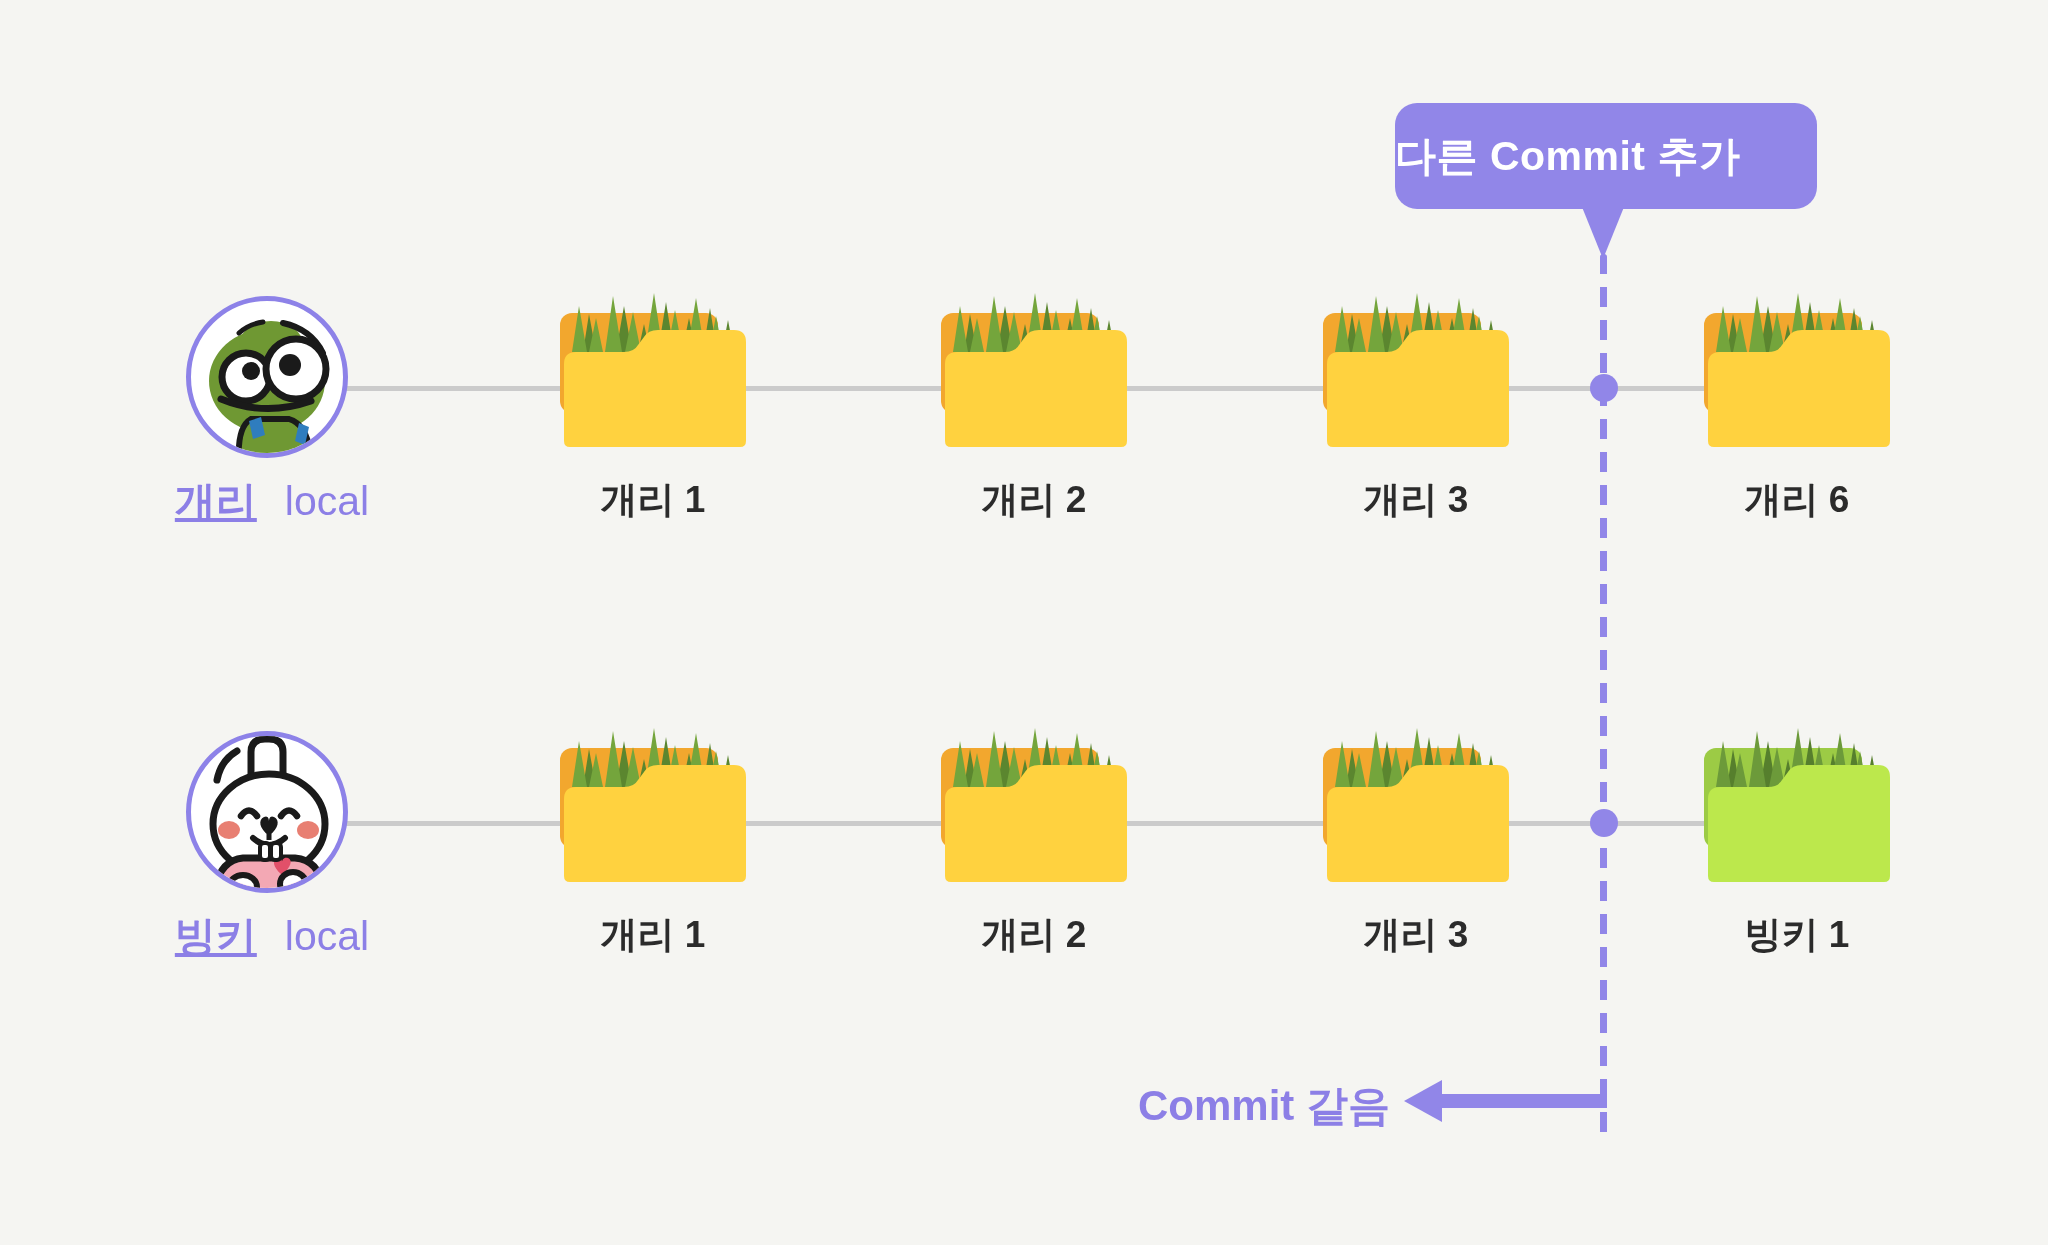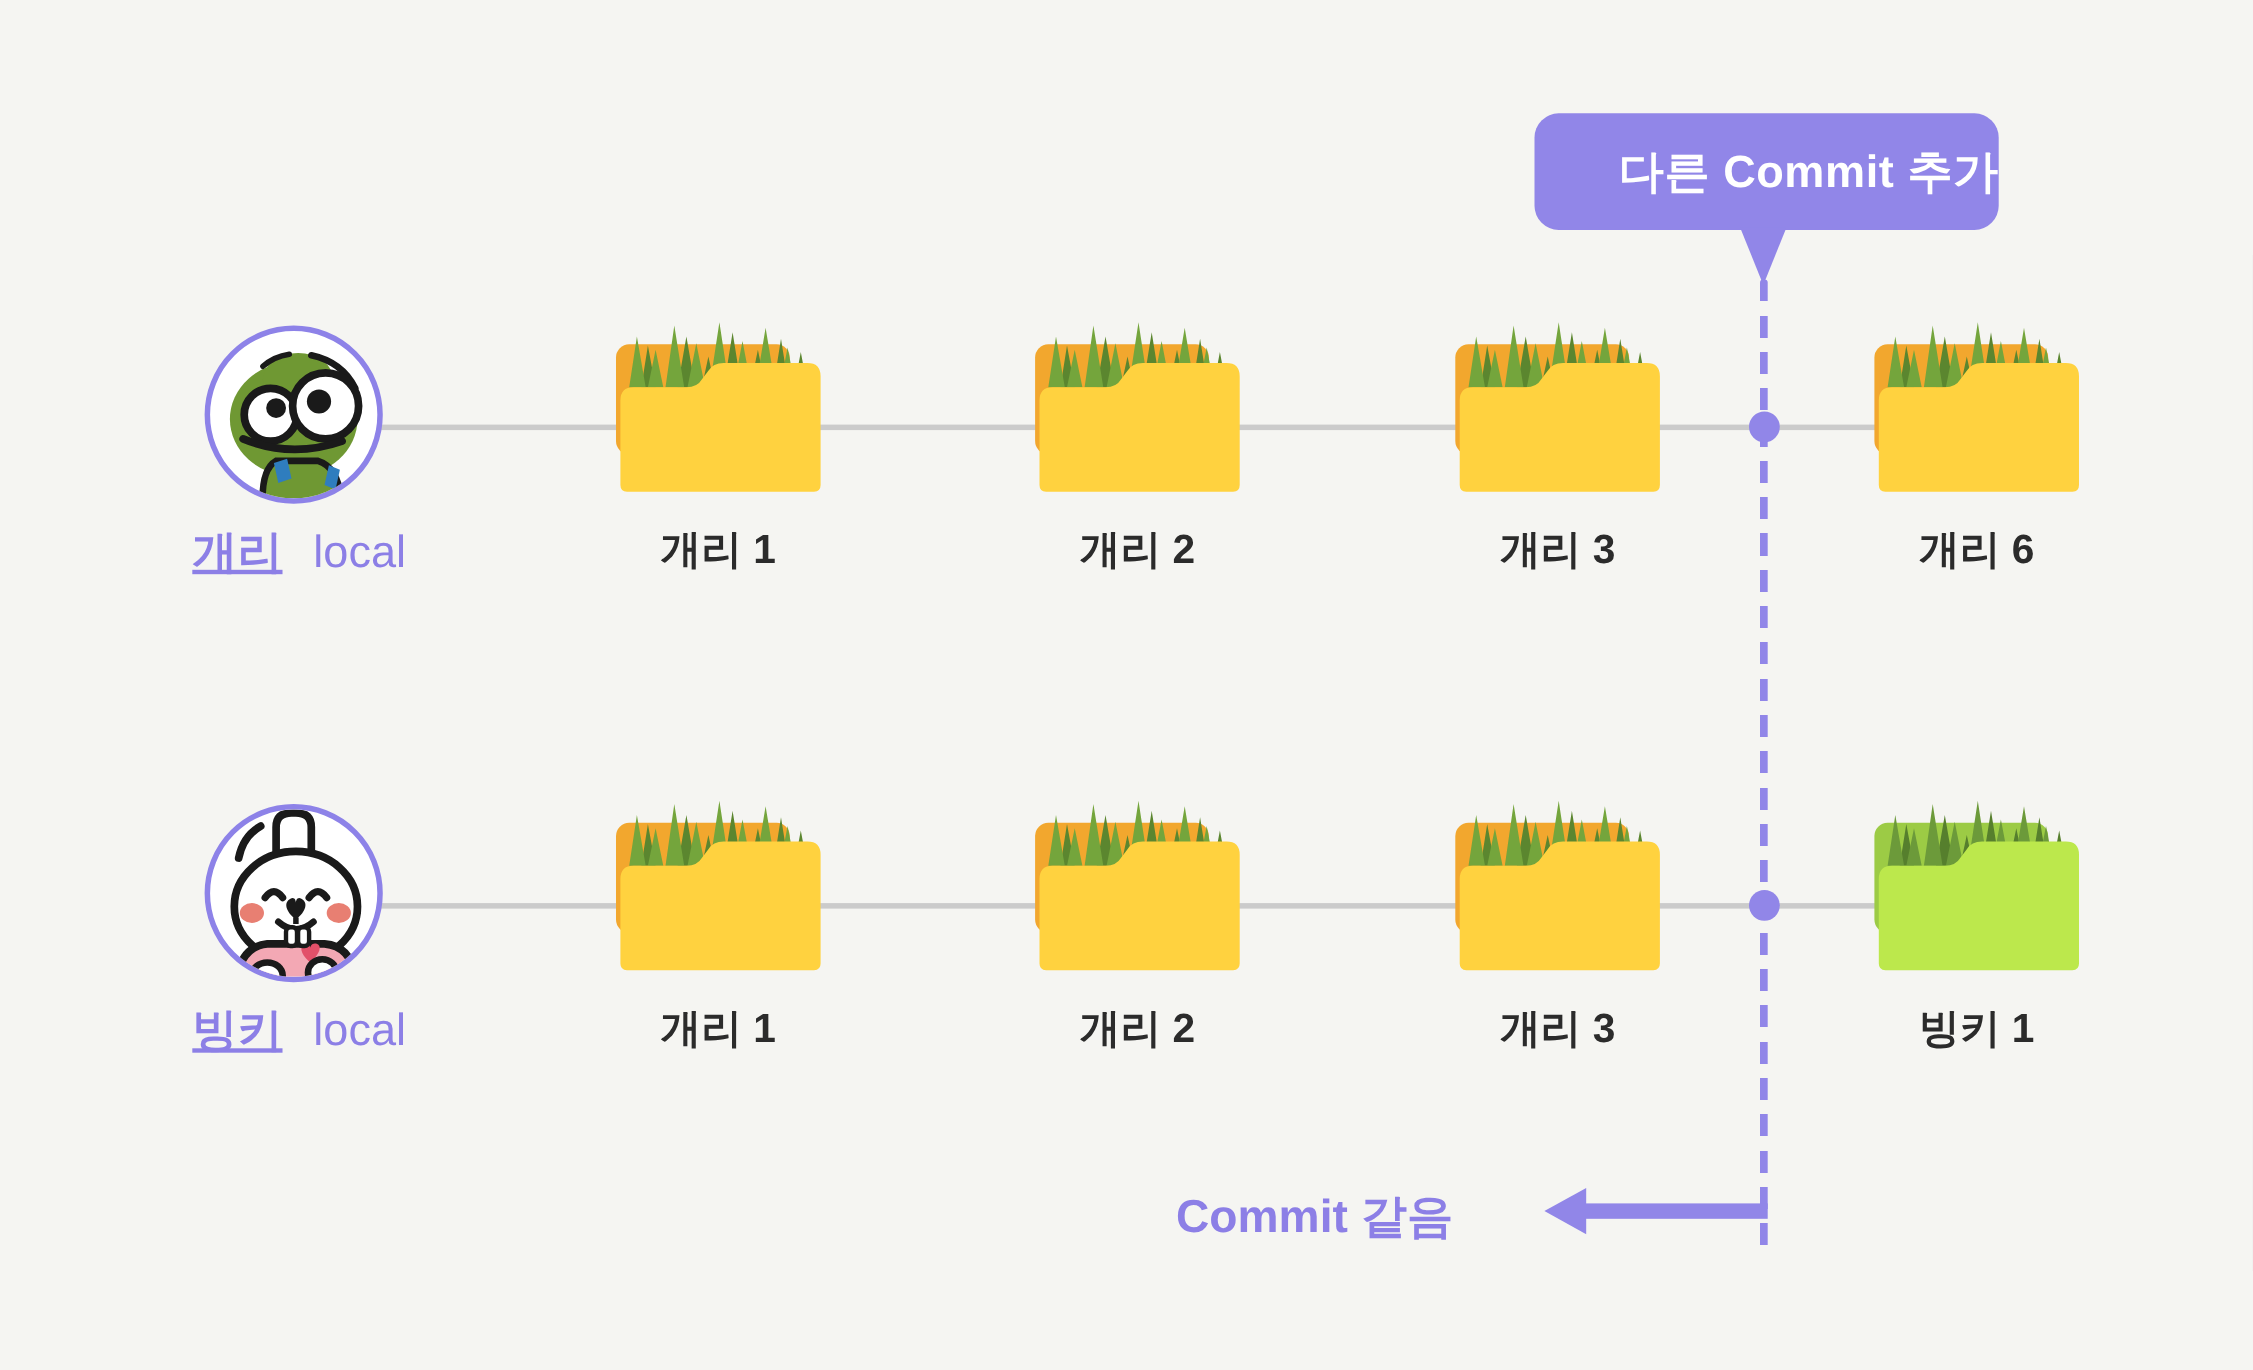--- a/index.html
+++ b/index.html
@@ -12,21 +12,21 @@
     width:2048px;height:1245px;
     background:#F5F5F2;
     overflow:hidden;
   }
   .abs{position:absolute;}
 
   
   .callout{
     left:1395px;top:103px;width:422px;height:106px;
     background:#9186E8;border-radius:22px;
-    display:flex;align-items:center;justify-content:flex-end;
+    display:flex;align-items:center;justify-content:flex-start;
   }
   .callout-label{
     color:#FFFFFF;font-size:41px;font-weight:bold;letter-spacing:.5px;
     white-space:nowrap;
   }
   .callout-tail{
     left:1582px;top:207px;width:0;height:0;
     border-left:21px solid transparent;
     border-right:21px solid transparent;
     border-top:52px solid #9186E8;
@@ -77,21 +77,21 @@
 
   .folder-label{
     width:190px;text-align:center;font-size:37px;font-weight:700;
     color:#2B2B2B;white-space:nowrap;line-height:40px;
   }
   .folder-label.r1{top:480px;}
   .folder-label.r2{top:915px;}
 
   
   .commit-same-label{
-    left:1000px;width:390px;top:1078px;text-align:center;
+    left:1000px;width:390px;top:1078px;text-align:right;
     font-size:42px;font-weight:bold;color:#8C7FE6;white-space:nowrap;
   }
   .arrow-head{
     left:1404px;top:1080px;width:0;height:0;
     border-top:21px solid transparent;
     border-bottom:21px solid transparent;
     border-right:38px solid #9186E8;
   }
   .arrow-shaft{
     left:1440px;top:1094px;width:167px;height:14px;background:#9186E8;

